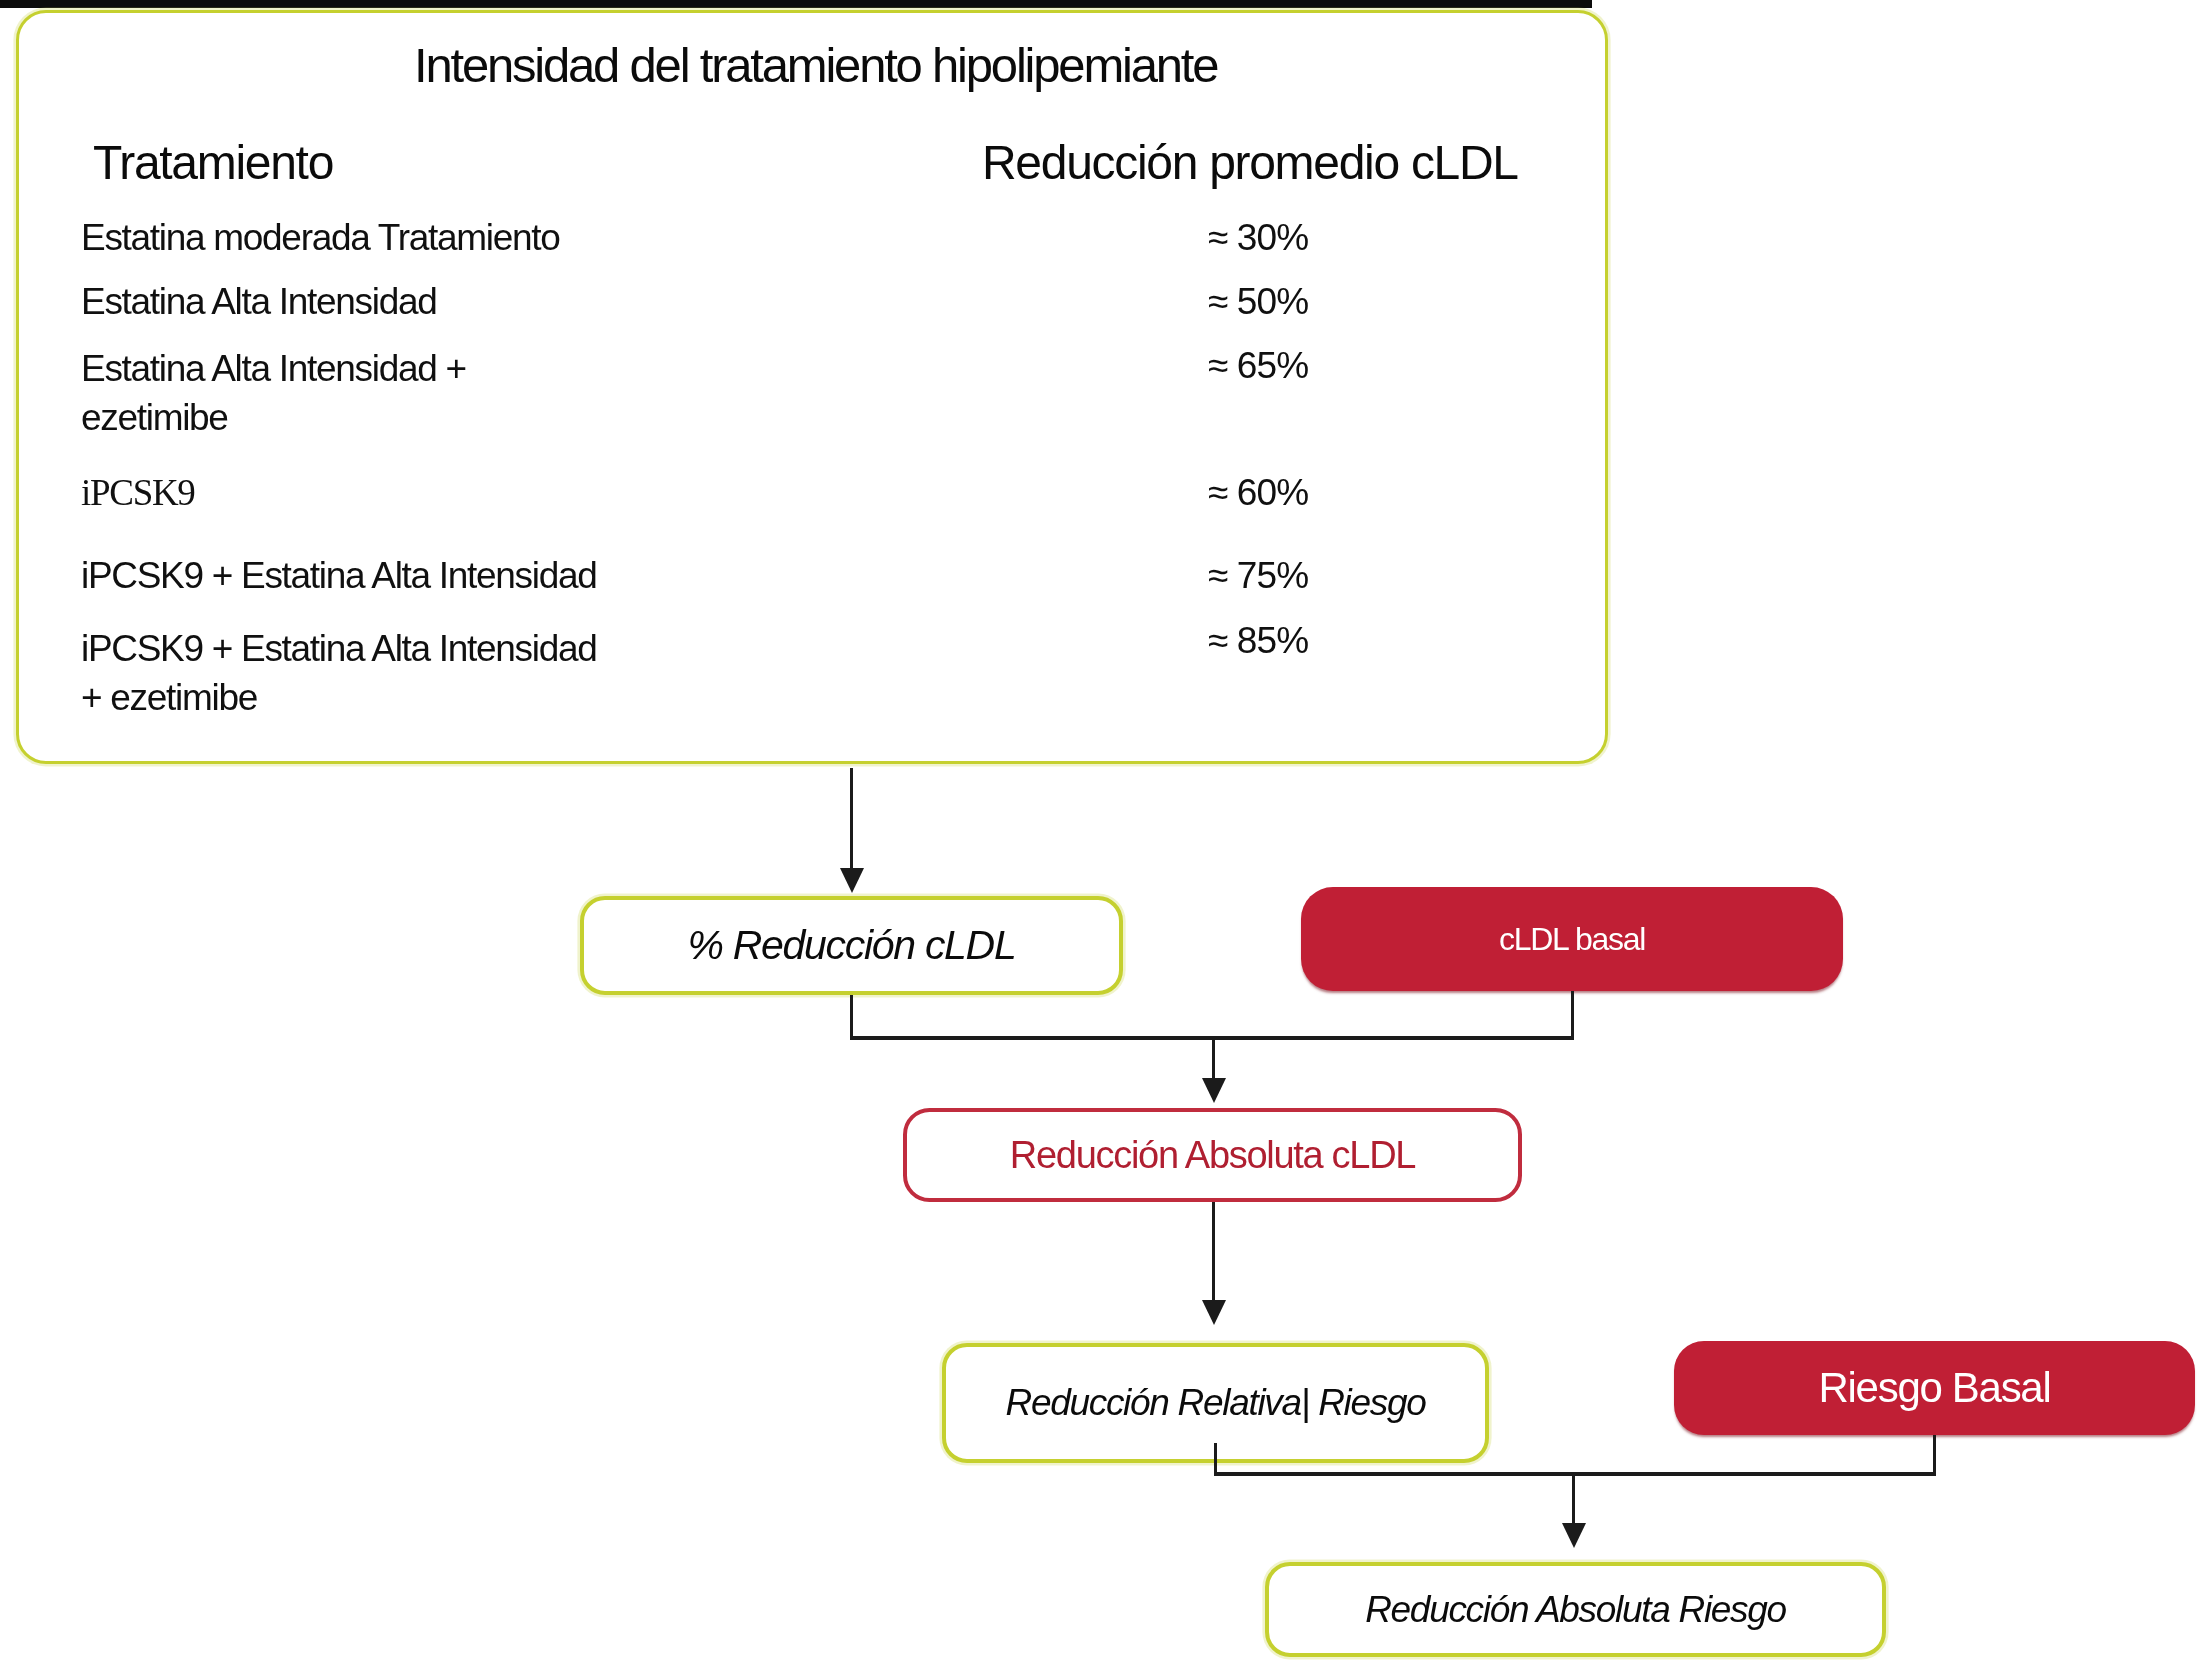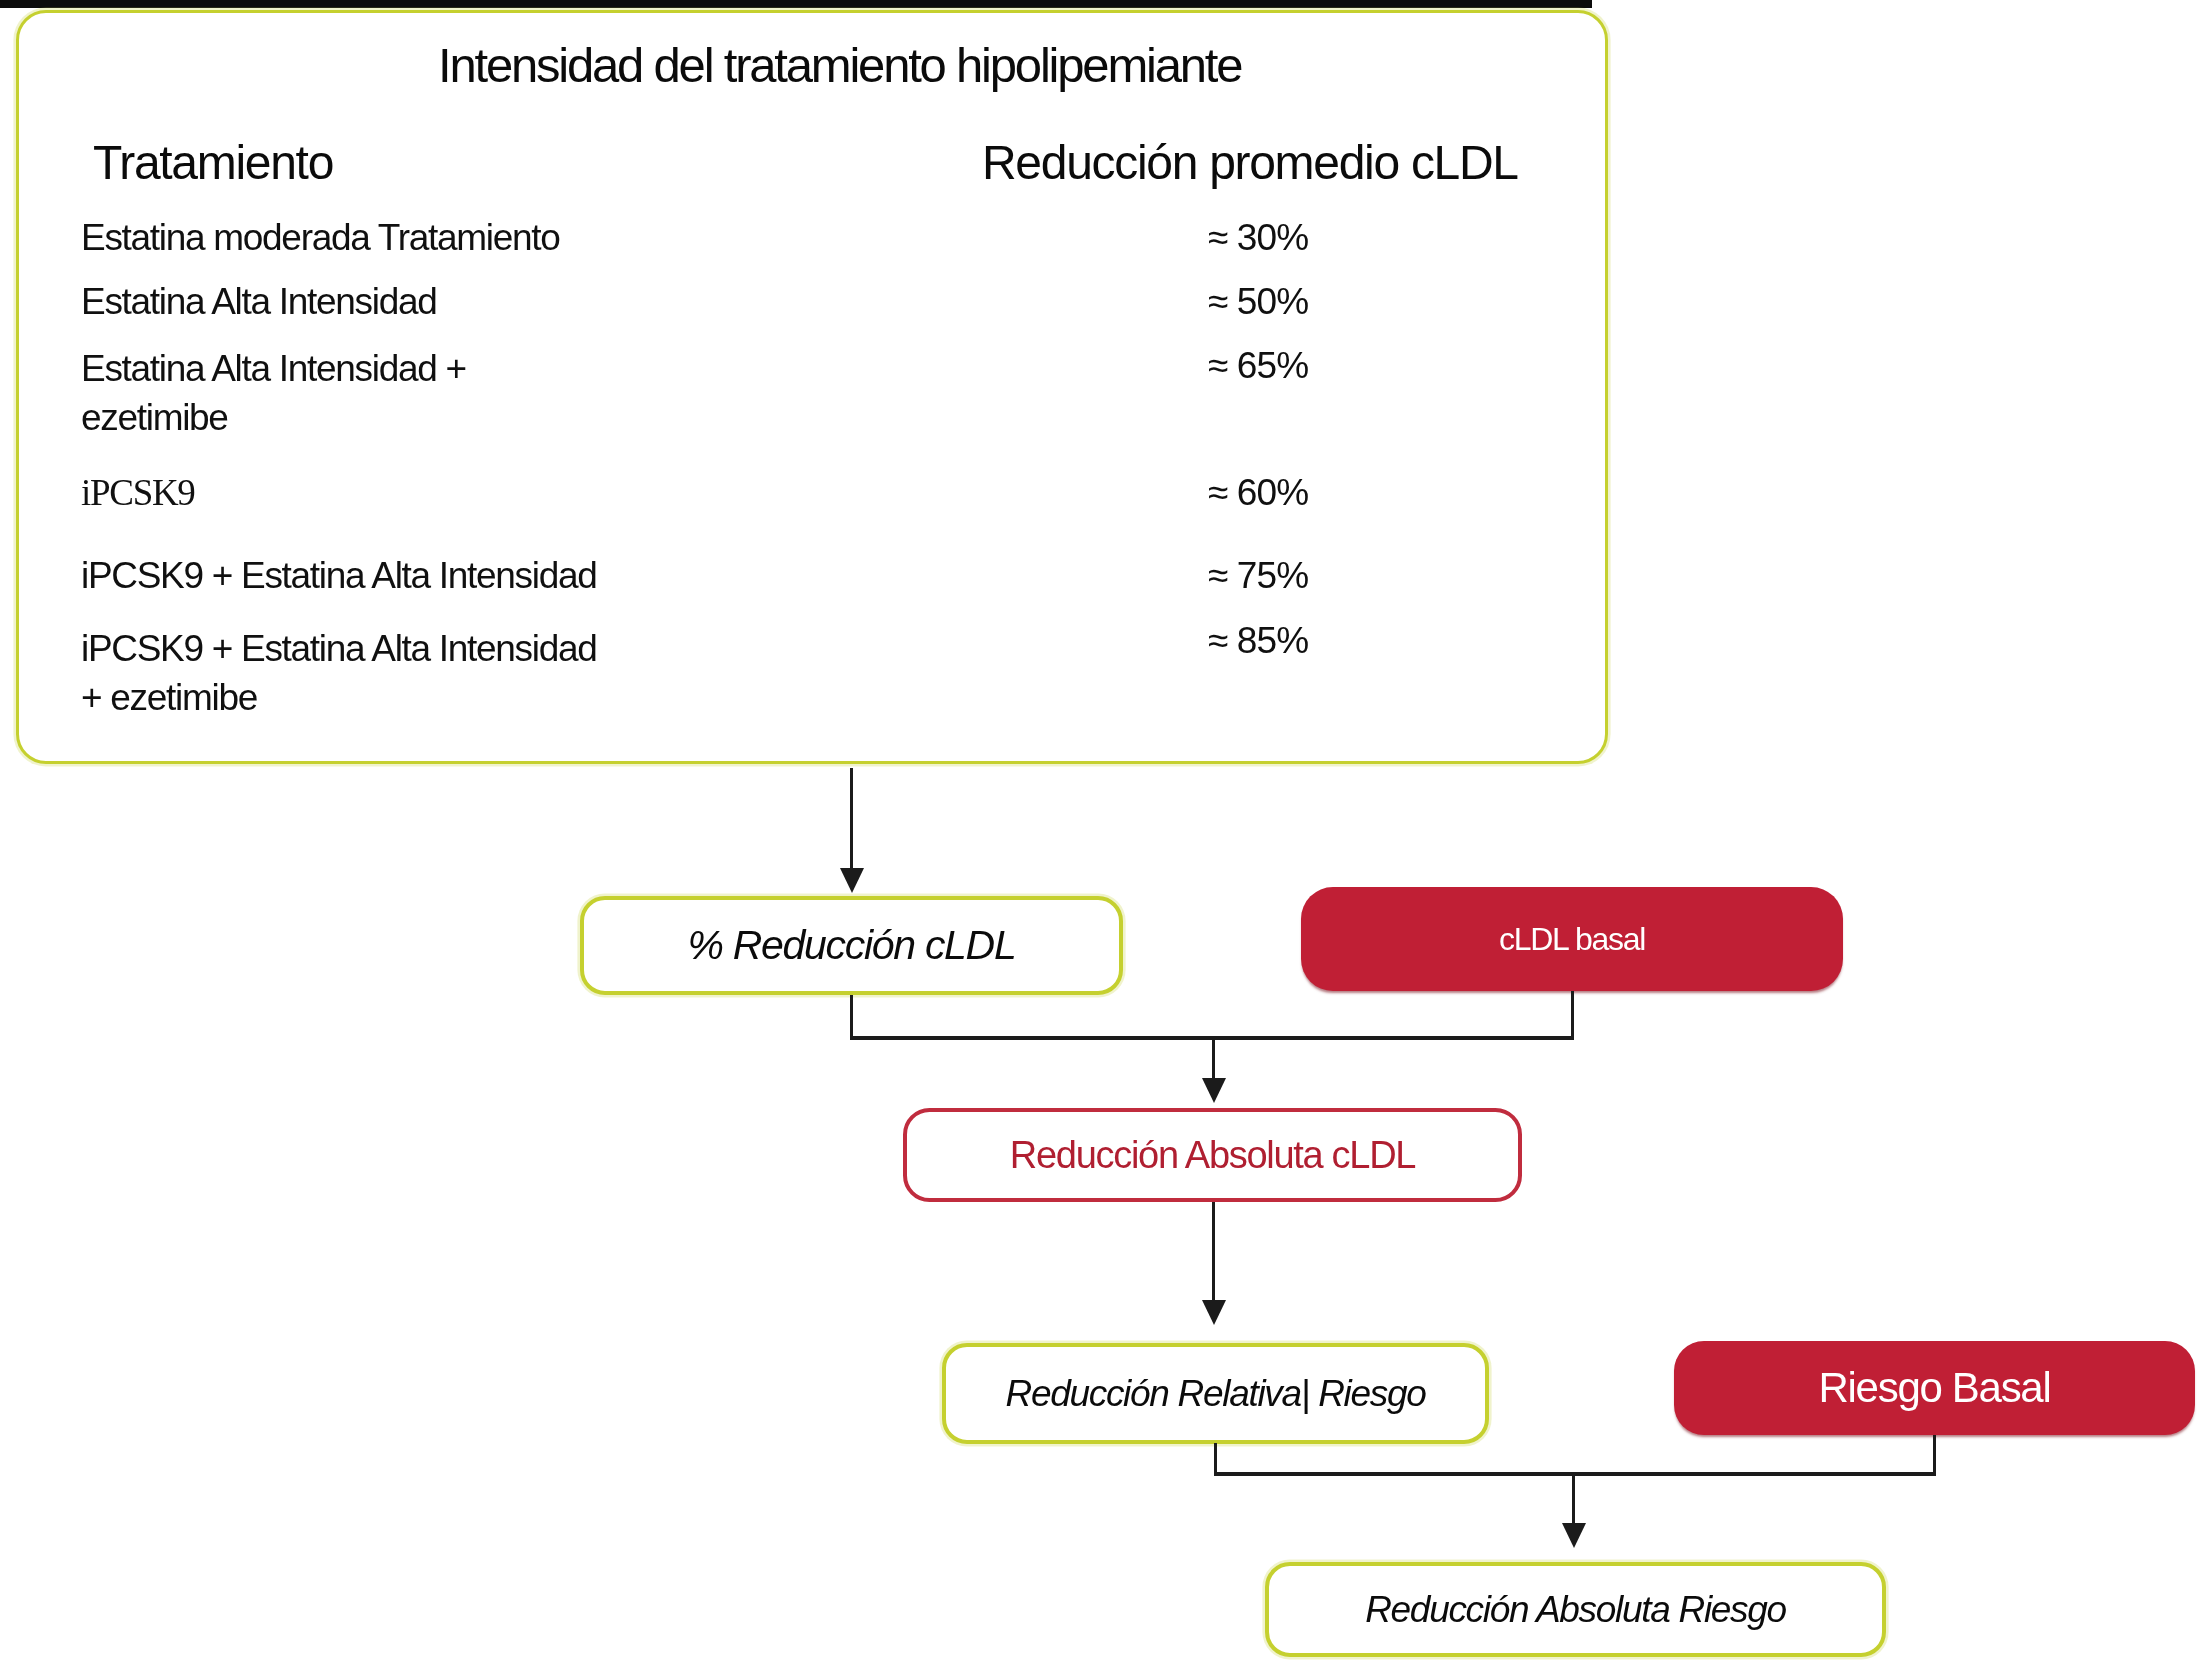--- a/index.html
+++ b/index.html
@@ -22,21 +22,20 @@
     background: #fff;
     border: 3.5px solid #c5d02f;
     border-radius: 30px;
     box-shadow: 0 0 0 2.6px rgba(206,214,86,0.30);
     box-sizing: border-box;
   }
   .panel-title {
     position: absolute; left: 395px; top: 23px;
     font-size: 49px; letter-spacing: -2.2px; line-height: 58px; color: #0b0b0b;
     white-space: nowrap;
-    margin-left: 24px;
   }
   .col-header {
     position: absolute; top: 125px;
     font-size: 48px; letter-spacing: -1.3px; line-height: 49px; color: #0b0b0b;
     white-space: nowrap;
     margin-left: 12px;
   }
   .col-header.left  { left: 62px; }
   .col-header.right { left: 951px; }
 
@@ -79,21 +78,21 @@
   }
   .red-outline {
     background: #fff;
     border: 4.4px solid #c02c3e;
     border-radius: 26.5px;
     color: #b01f31;
   }
   .node-a { left: 580px;  top: 896px; width: 543px; height: 99px; font-size: 41px; letter-spacing: -1.3px; }
   .node-b { left: 1301px; top: 887px; width: 542px; height: 104px; font-size: 32px; letter-spacing: -1.3px; border-radius: 32px; }
   .node-c { left: 903px; top: 1108px; width: 619px; height: 94px; font-size: 38px; letter-spacing: -1.3px; }
-  .node-d { left: 942px; top: 1343px; width: 547px; height: 101px; font-size: 37px; letter-spacing: -1.3px; }
+  .node-d { left: 942px; top: 1343px; width: 547px; height: 120px; font-size: 37px; letter-spacing: -1.3px; }
   .node-e { left: 1674px; top: 1341px; width: 521px; height: 94px; font-size: 42px; letter-spacing: -1.3px; }
   .node-f { left: 1265px; top: 1562px; width: 621px; height: 95px; font-size: 37px; letter-spacing: -1.3px; }
 
   
   .vline { position: absolute; width: 2.6px; background: #1b1b1b; }
   .hline { position: absolute; height: 3.5px; background: #1b1b1b; }
   .ah-down {
     position: absolute; width: 0; height: 0;
     border-left: 12.4px solid transparent;
     border-right: 12.4px solid transparent;

